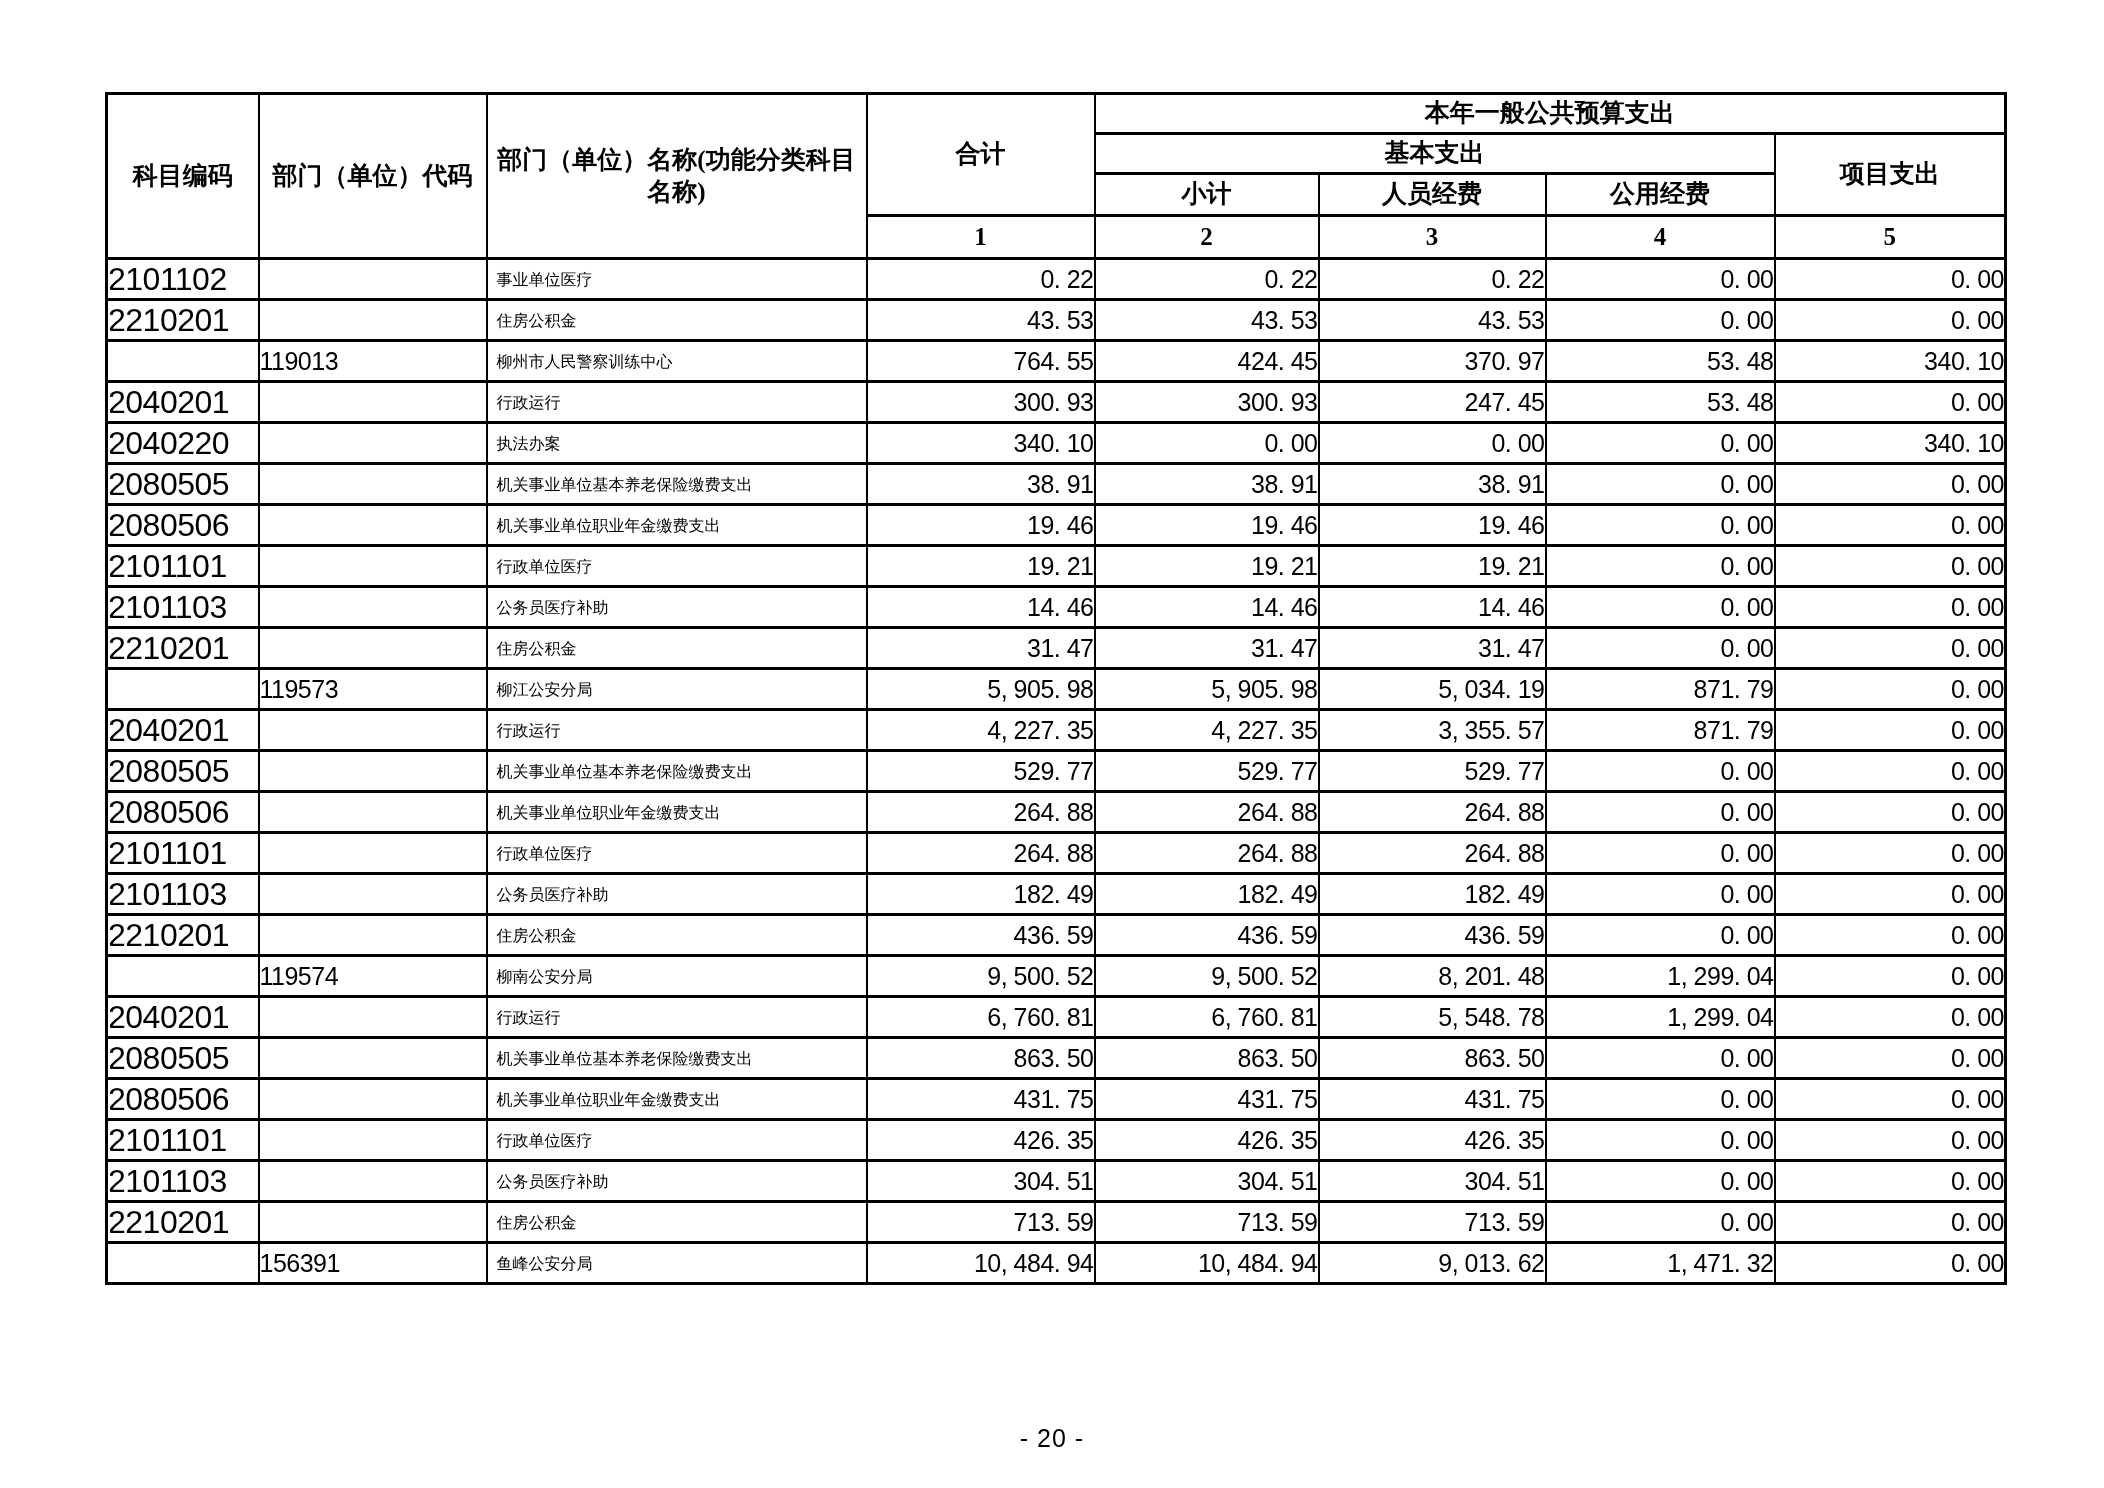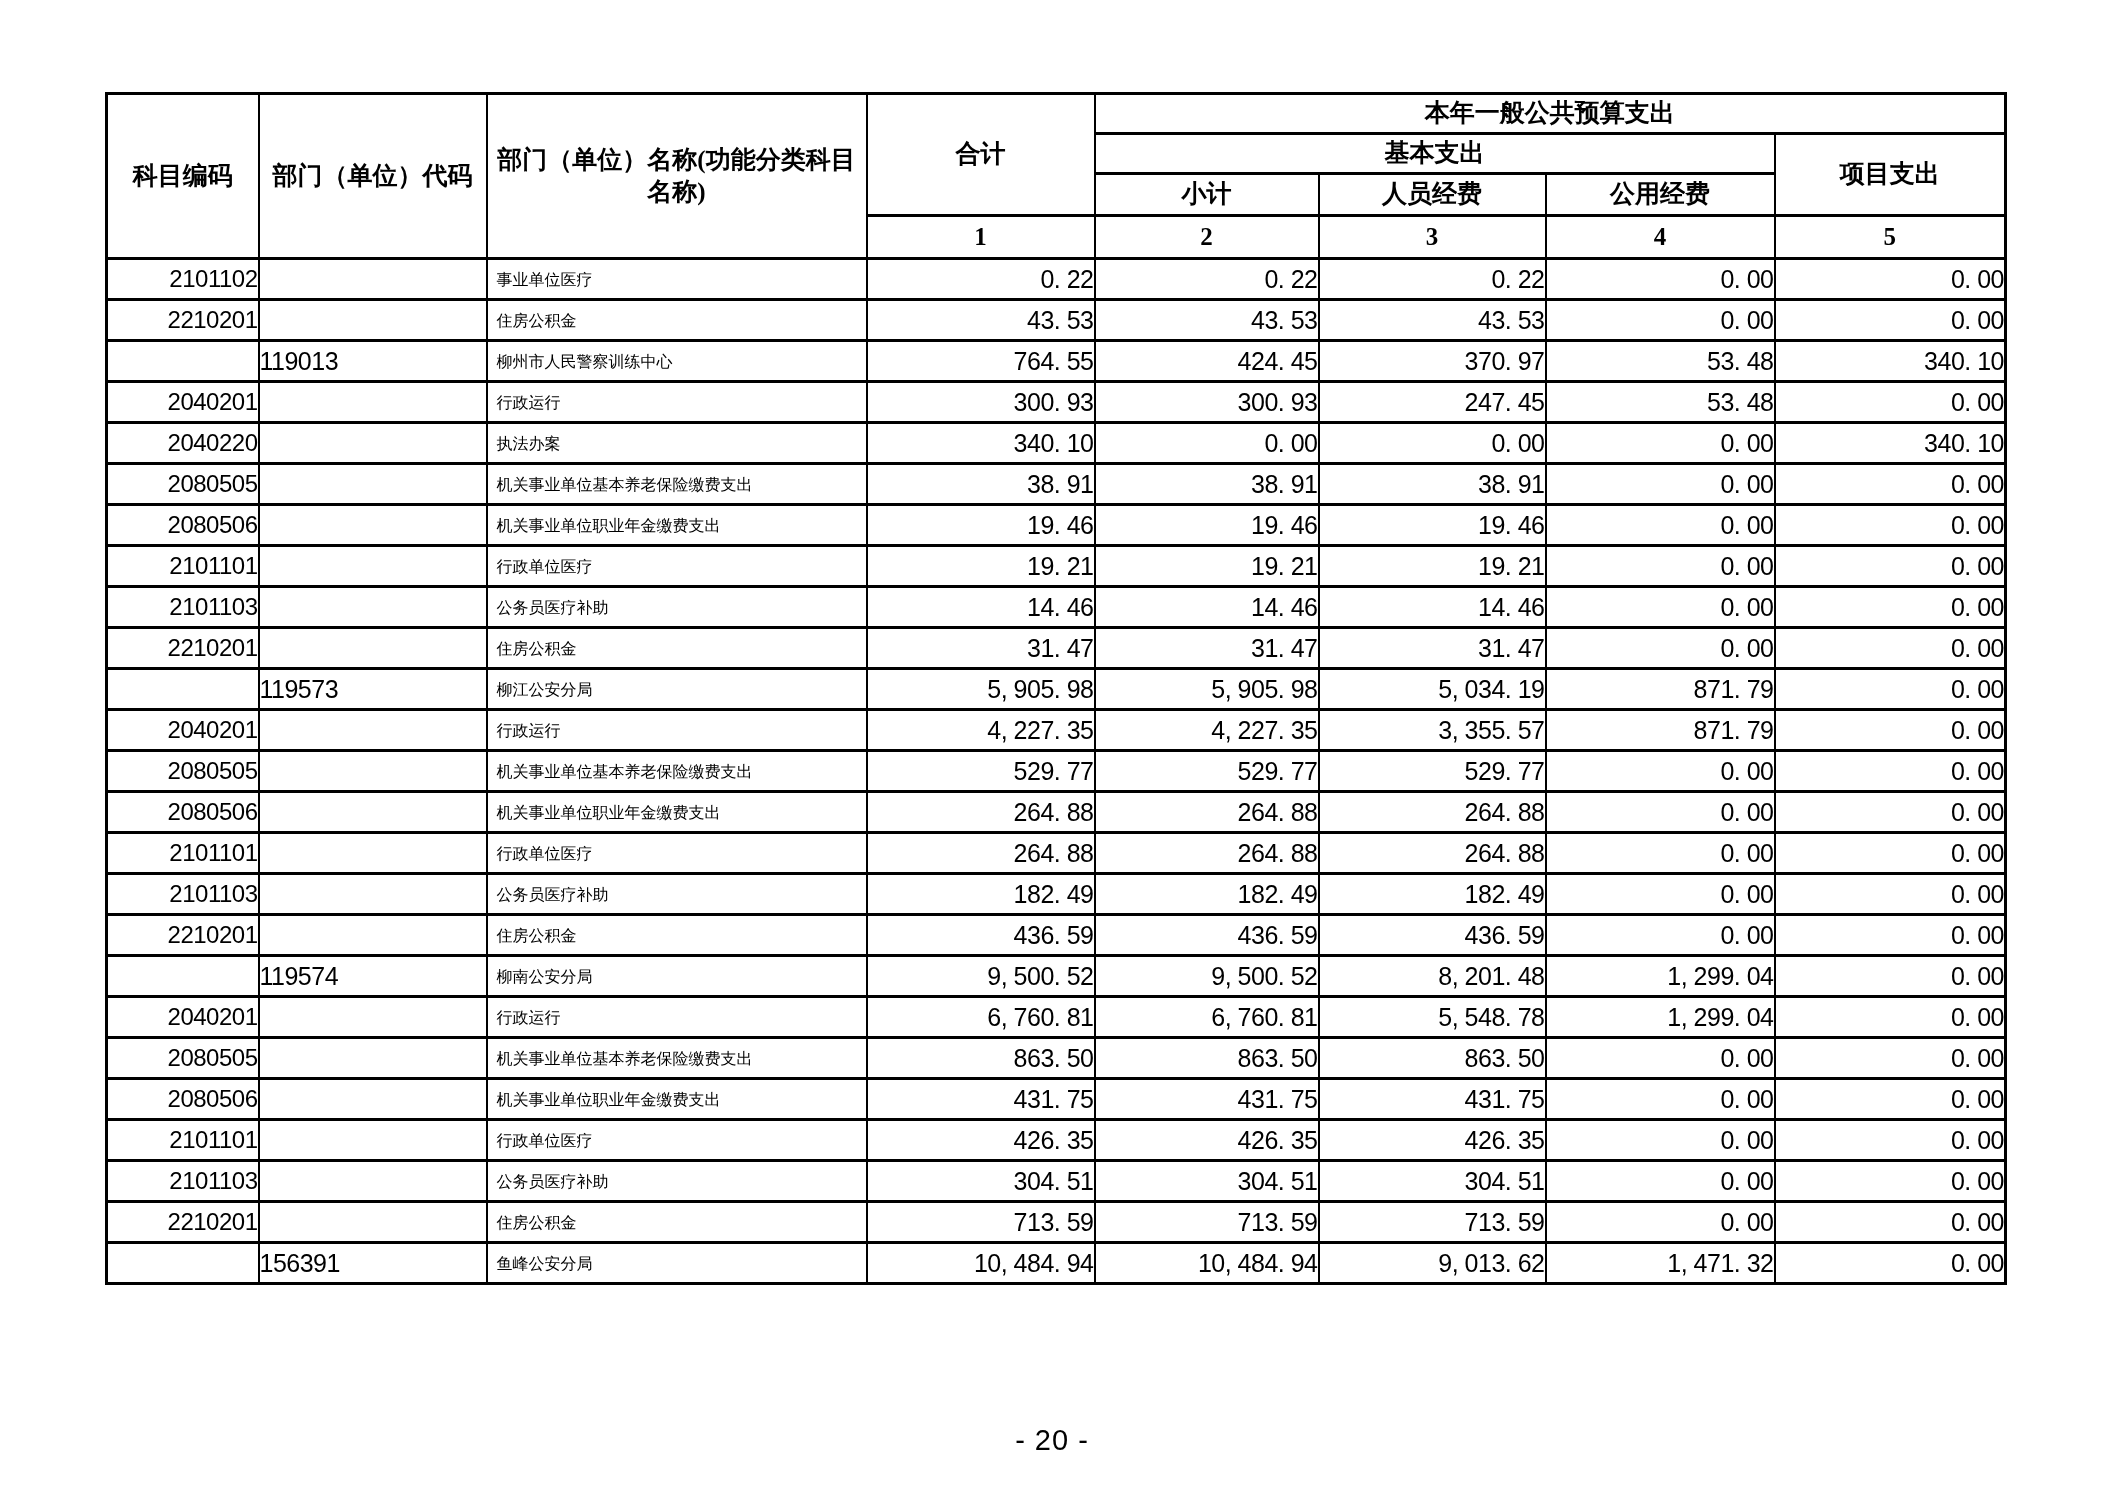--- a/index.html
+++ b/index.html
@@ -35,24 +35,25 @@
     line-height: 1.3;
     padding: 0 4px;
     font-family: Liberation Serif, serif;
   }
   tr.hr-a { height: 40px; }
   tr.hr-b { height: 40px; }
   tr.hr-c { height: 42px; }
   tr.hr-d { height: 43px; }
   tbody tr { height: 41px; }
   .cell-code {
-    font-size: 24px;
-    text-align: right;
+    font-size: 32px;
+    text-align: left;
     padding-left: 8px;
     letter-spacing: -0.5px;
+    border-radius: 16px;
   }
   .cell-dept {
     font-size: 25px;
     text-align: left;
     padding-left: 14px;
     letter-spacing: -0.5px;
   }
   .cell-name {
     font-size: 16px;
     text-align: left;
@@ -66,21 +67,21 @@
     padding-right: 4px;
     letter-spacing: -0.5px;
     white-space: nowrap;
   }
   .footer {
     position: absolute;
     left: 0;
     top: 1424px;
     width: 2104px;
     text-align: center;
-    font-size: 29px;
+    font-size: 25px;
     letter-spacing: 1px;
   }
 </style>
 </head>
 <body>
 
 <div class="page">
 
   <table class="budget">
     <colgroup>

